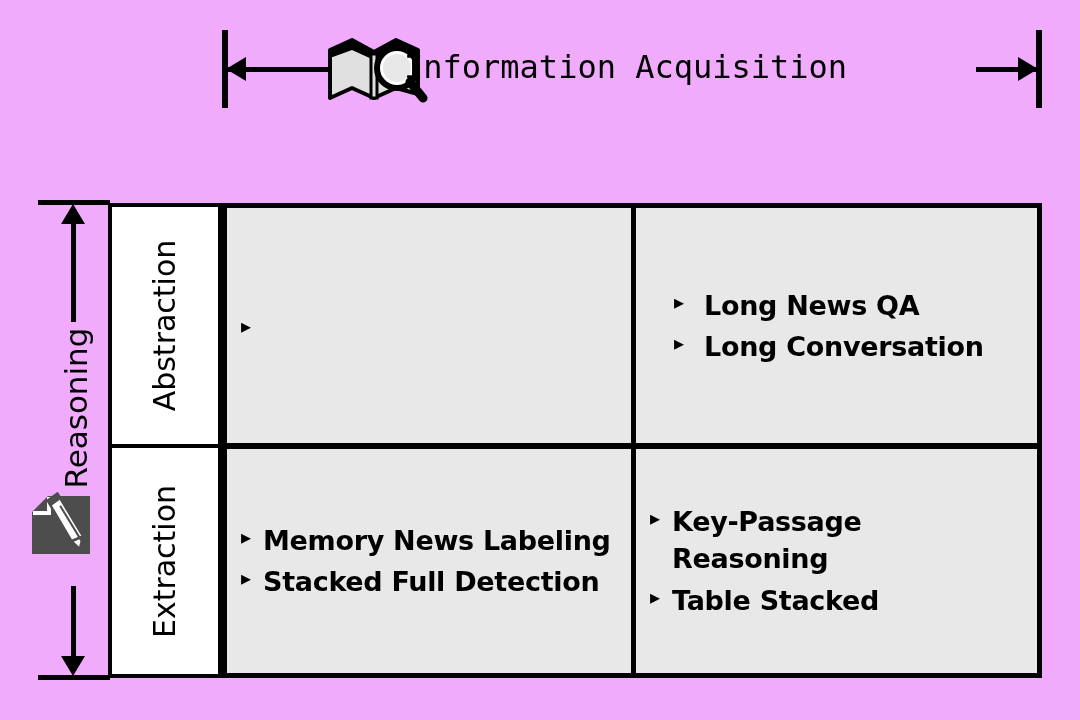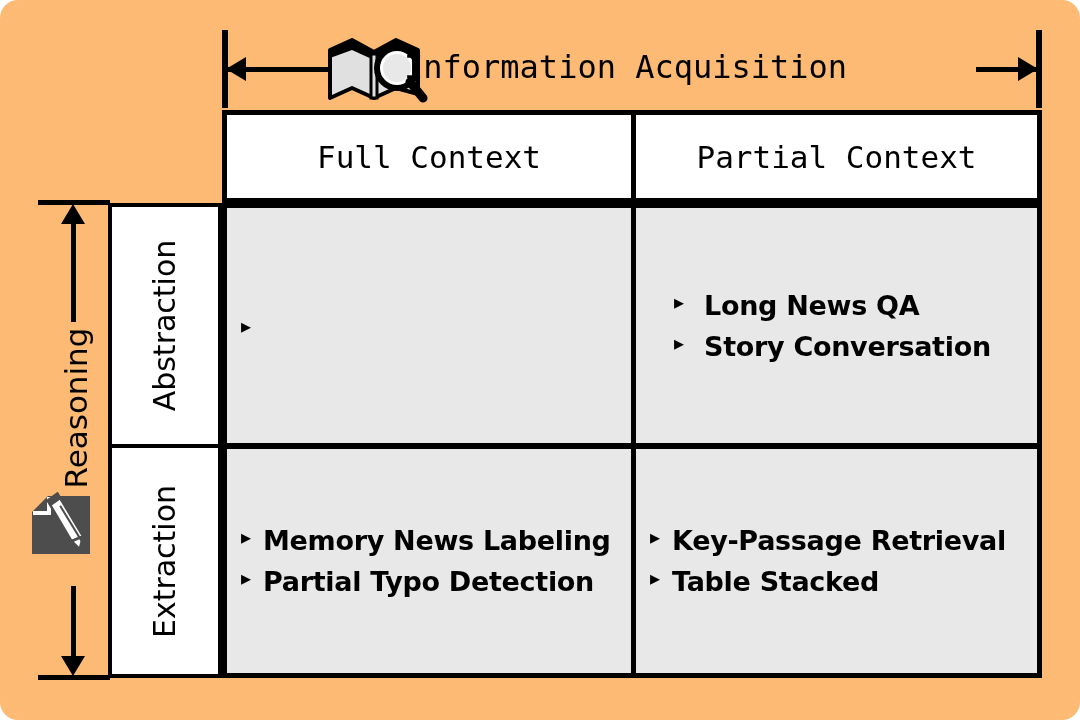--- a/index.html
+++ b/index.html
@@ -11,22 +11,21 @@
     width: 1080px;
     height: 720px;
     font-family: "DejaVu Sans", sans-serif;
     overflow: hidden;
   }
 
   #stage {
     position: relative;
     width: 1080px;
     height: 720px;
-    background: #fdba74;
-    border-radius: 18px;
+    background: #f0abfc;
   }
 
   
   .top-axis {
     position: absolute;
     left: 222px;
     top: 30px;
     width: 820px;
     height: 78px;
   }
@@ -315,24 +314,20 @@
         <path d="M46 48 L57 42 L55 55 Z" fill="#ffffff" stroke="#4d4d4d" stroke-width="2.5" transform="rotate(6 33 25)"></path>
 
         <path d="M18 10 L27 2 L31 7 L22 15 Z" fill="#4d4d4d" transform="rotate(6 33 25)"></path>
         <line x1="31" y1="14" x2="57" y2="48" stroke="#4d4d4d" stroke-width="2" transform="rotate(6 33 25)"></line>
       </svg>
     </div>
   </div>
 
   <div class="grid">
 
-    <div class="header-row">
-      <div class="header-cell c0">Full Context</div>
-      <div class="header-cell c1">Partial Context</div>
-    </div>
 
     <div class="rowlabel-col">
       <div class="rowlabel-cell top">
         <span class="rowlabel-text">Abstraction</span>
       </div>
       <div class="rowlabel-cell bottom">
         <span class="rowlabel-text">Extraction</span>
       </div>
     </div>
 
@@ -352,44 +347,44 @@
         <div class="cell-inner pad-wide">
           <div class="bullet-item tight">
             <span class="bullet-mark wide">▸</span>
             <span class="bullet-text">
               <span>Long News QA</span>
             </span>
           </div>
           <div class="bullet-item">
             <span class="bullet-mark wide">▸</span>
             <span class="bullet-text">
-              <span>Story Conversation</span>
+              <span>Long Conversation</span>
             </span>
           </div>
         </div>
       </div>
 
       <div class="body-cell r1c0">
         <div class="cell-inner">
           <div class="bullet-item tight">
             <span class="bullet-mark">▸</span>
             <span class="bullet-text">Memory News Labeling</span>
           </div>
           <div class="bullet-item">
             <span class="bullet-mark">▸</span>
-            <span class="bullet-text">Partial Typo Detection</span>
+            <span class="bullet-text">Stacked Full Detection</span>
           </div>
         </div>
       </div>
 
       <div class="body-cell r1c1">
         <div class="cell-inner">
           <div class="bullet-item tight">
             <span class="bullet-mark">▸</span>
-            <span class="bullet-text">Key-Passage Retrieval</span>
+            <span class="bullet-text">Key-Passage Reasoning</span>
           </div>
           <div class="bullet-item">
             <span class="bullet-mark">▸</span>
             <span class="bullet-text">Table Stacked</span>
           </div>
         </div>
       </div>
 
     </div>
   </div>

